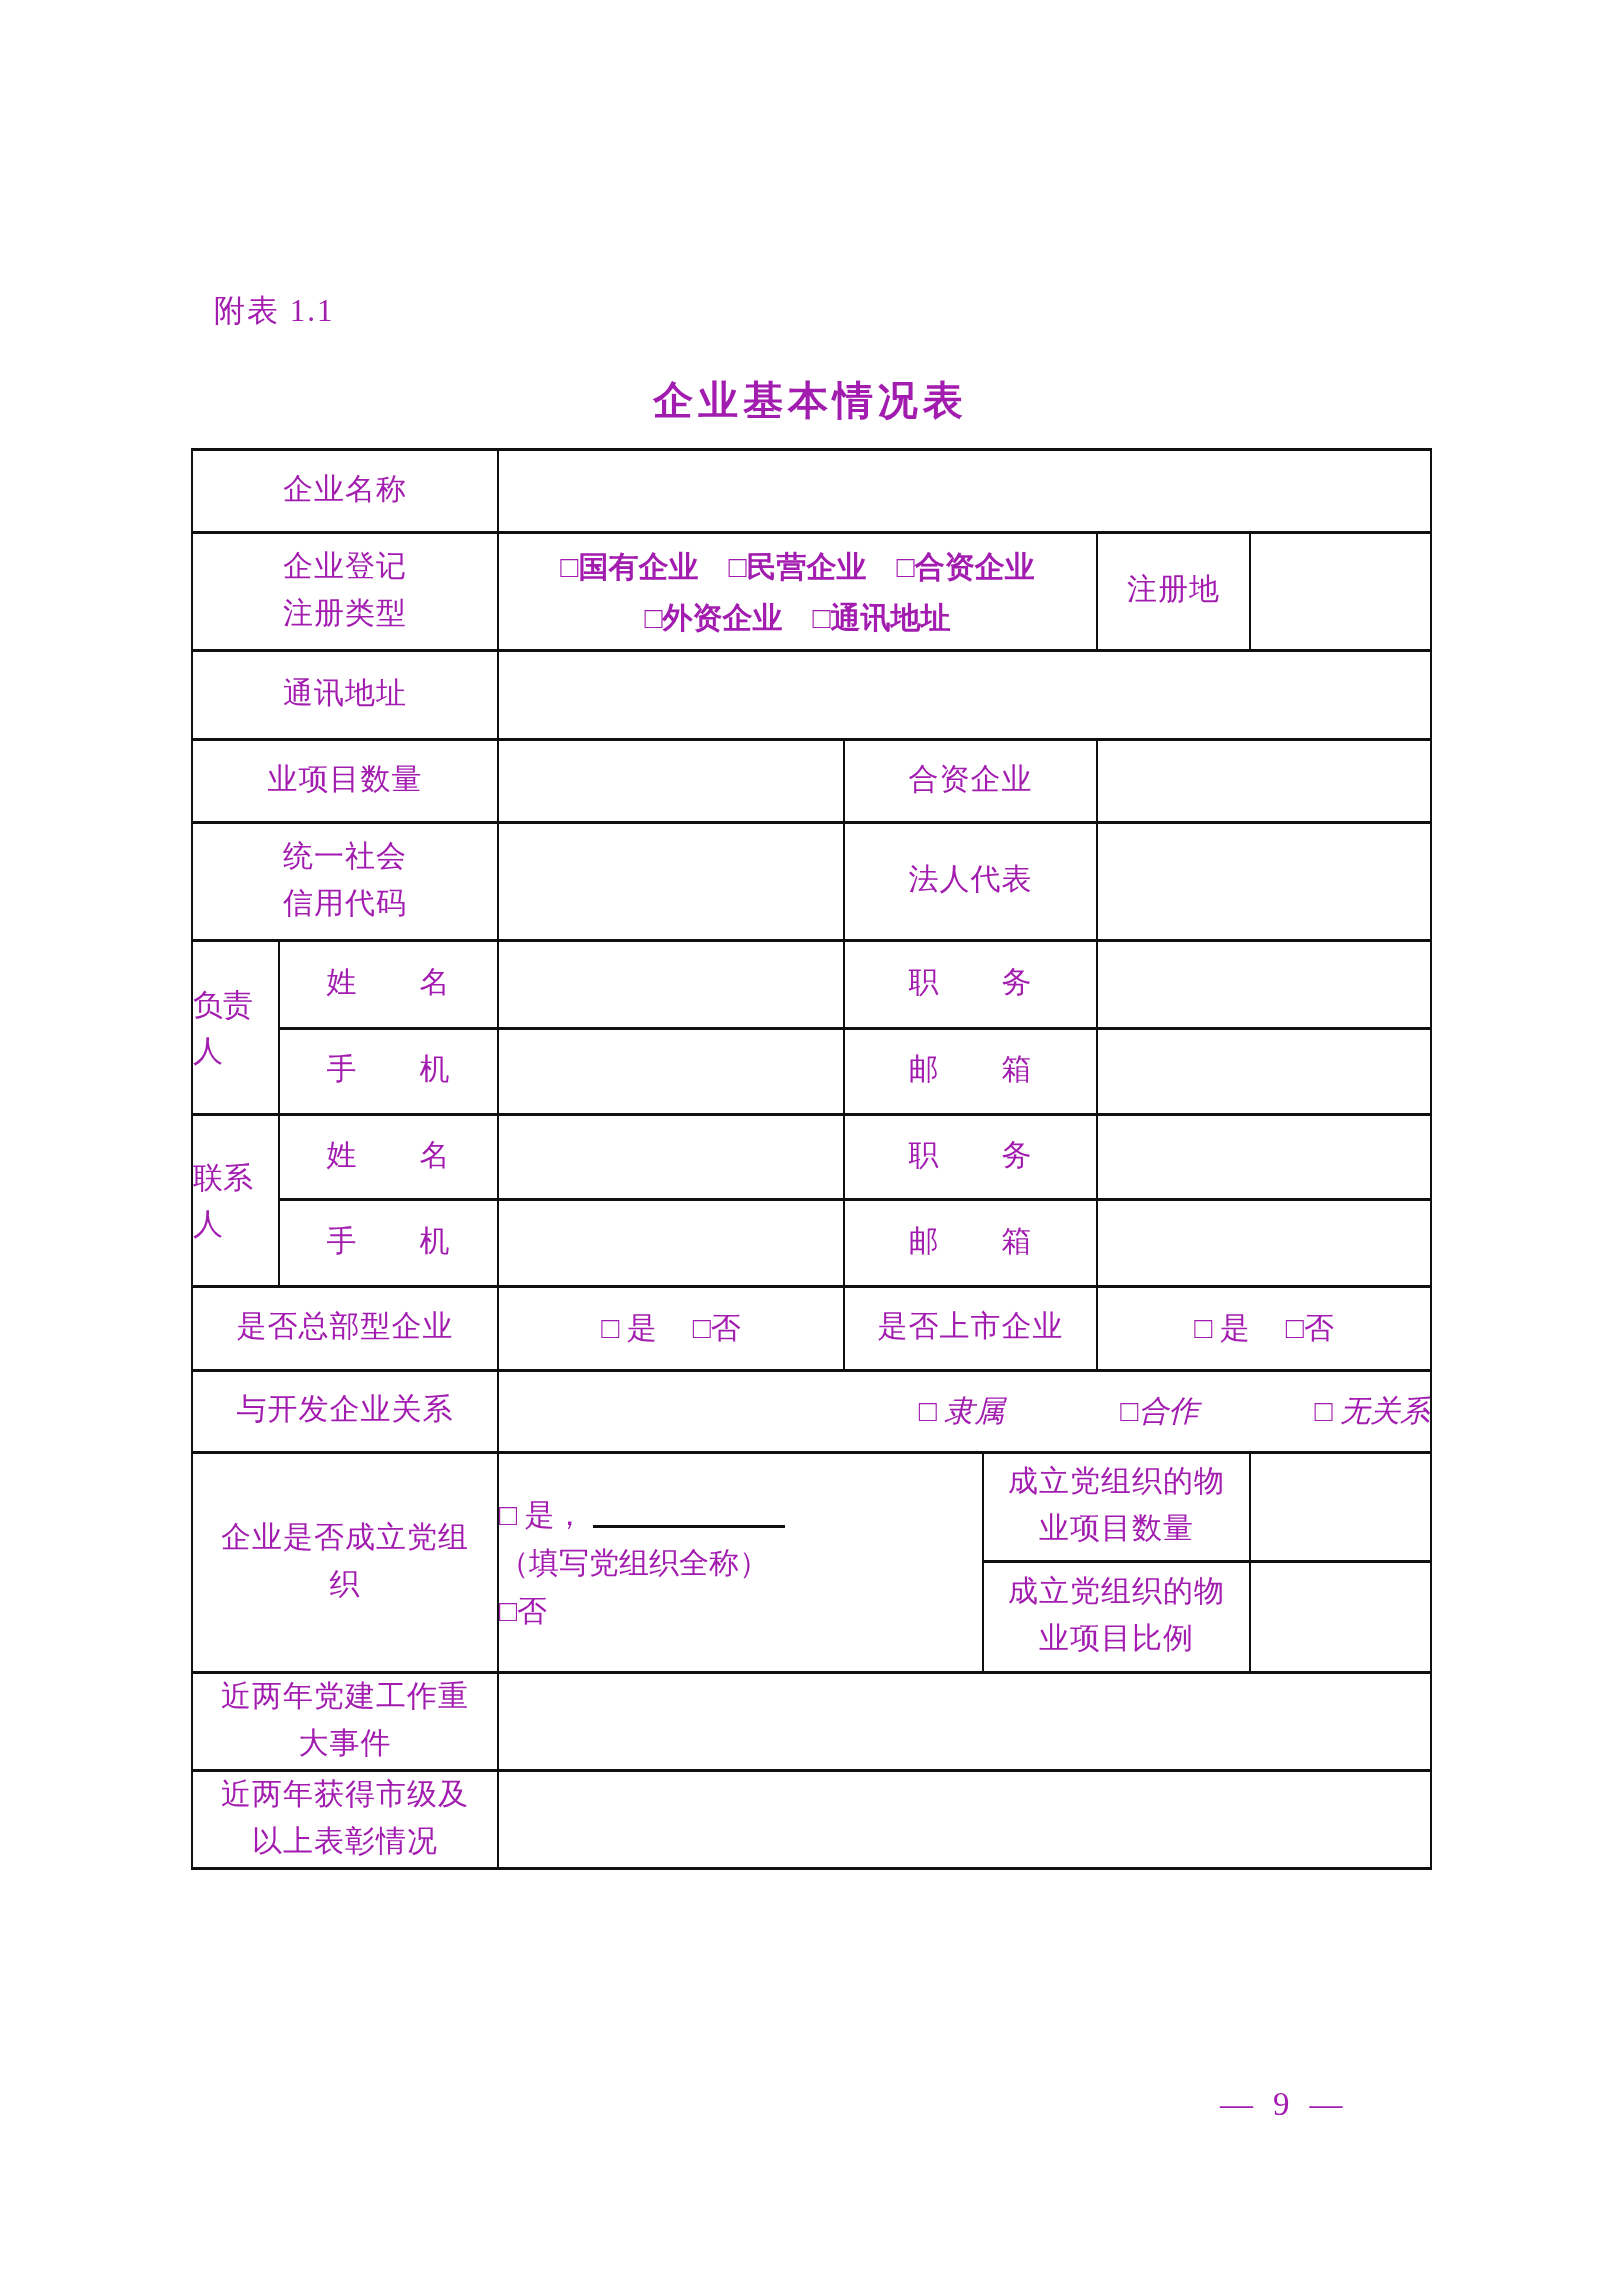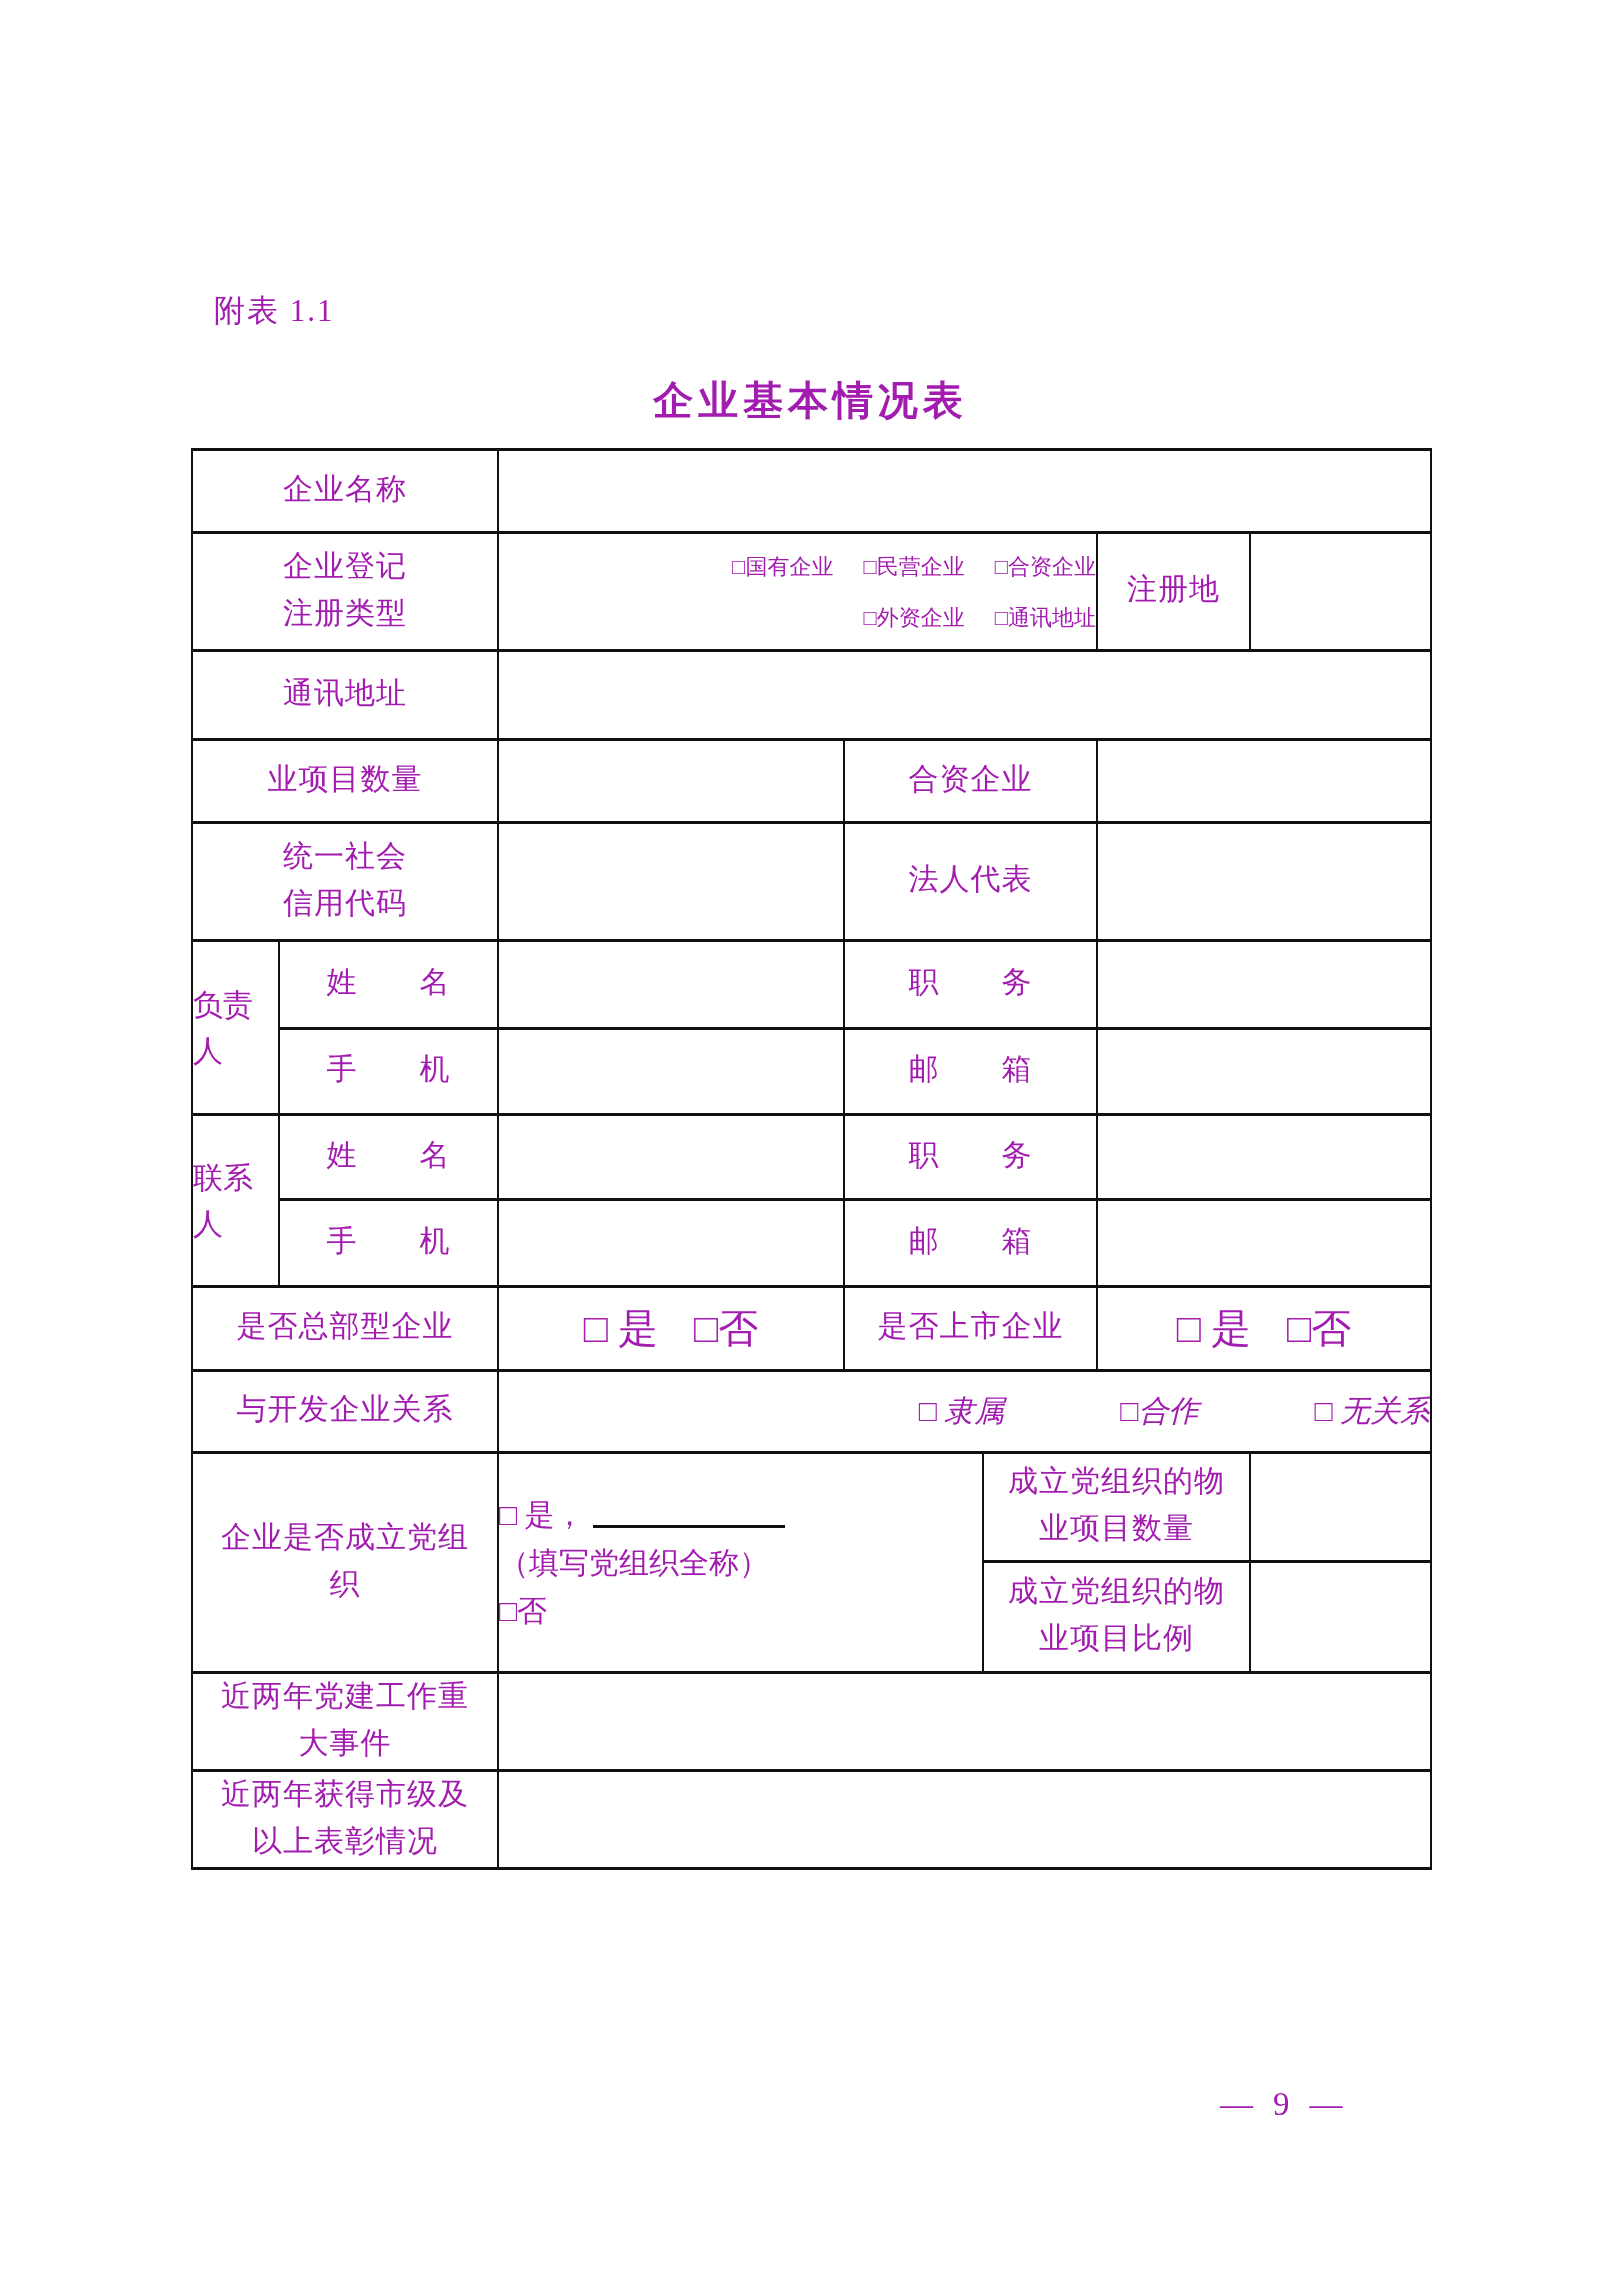--- a/index.html
+++ b/index.html
@@ -42,27 +42,27 @@
   }
   td.vlbl{
     text-align:left;
     font-size:30px;
     line-height:46px;
     padding:0 25.5px;
     word-break:break-all;
   }
   td.val{background:#fff;}
   .opts{
-    font-size:22px;line-height:51px;
-    padding-left:15.7px;text-align:right;
+    font-size:30px;line-height:51px;
+    padding-left:15.7px;text-align:center;font-weight:bold;
   }
   .opts .opt-line{white-space:nowrap;}
   .opts .opt + .opt{margin-left:30px;}
   .center-opts{
-    font-size:40px;text-align:center;white-space:nowrap;
+    font-size:30px;text-align:center;white-space:nowrap;
   }
   .center-opts .opt + .opt{margin-left:36px;}
   .rel-opts{
     font-size:30px;text-align:right;padding-left:76px;white-space:nowrap;font-style:italic;
   }
   .rel-opts .opt + .opt{margin-left:116px;}
   .party-cell{
     font-size:30px;line-height:48px;
     text-align:left;padding-left:12.7px;
   }

